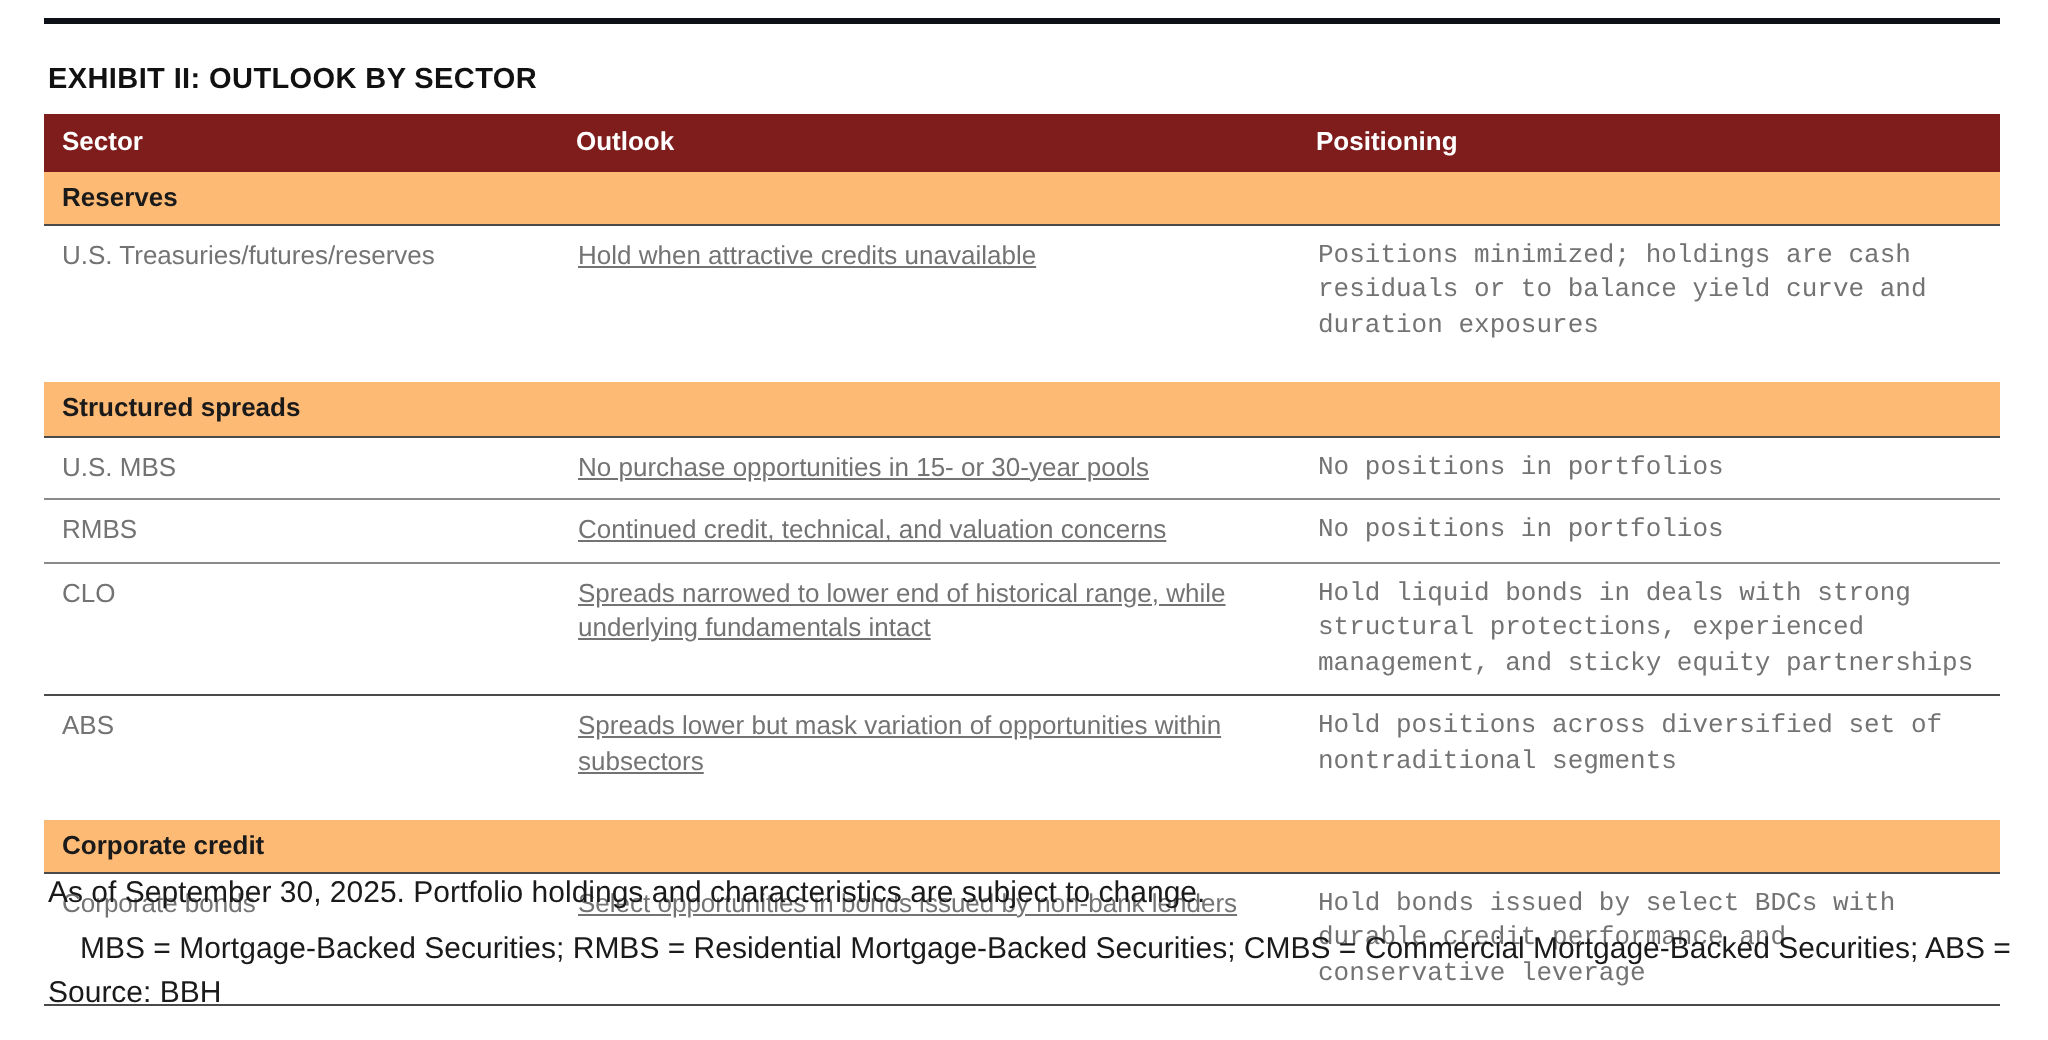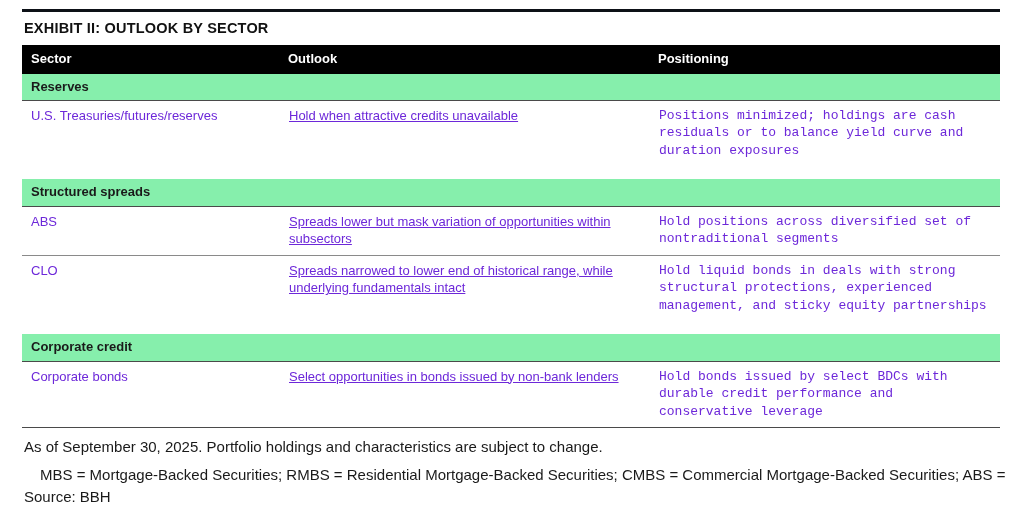--- a/index.html
+++ b/index.html
@@ -25,57 +25,58 @@
     background: #0d1117;
     width: 100%;
   }
   .exhibit-title {
     font-size: 14.5px;
     font-weight: bold;
     letter-spacing: 0.2px;
     color: #111111;
     padding: 9px 0 8px 2px;
     line-height: 1.1;
+    margin-top: 12px;
   }
   table.outlook {
     border-collapse: collapse;
     width: 978px;
     table-layout: fixed;
   }
   table.outlook col.c1 { width: 258px; }
   table.outlook col.c2 { width: 370px; }
   table.outlook col.c3 { width: 350px; }
 
   thead th {
-    background: #000000;
+    background: #7f1d1d;
     color: #ffffff;
     font-size: 13px;
     font-weight: bold;
     text-align: left;
     padding: 6px 8px 7px 8px;
     vertical-align: middle;
     line-height: 1.2;
   }
   thead th:first-child { padding-left: 9px; }
 
   tr.section-row td {
-    background: #86efac;
+    background: #fdba74;
     font-size: 13px;
     font-weight: bold;
     color: #1a1a1a;
     padding: 5px 9px 5px 9px;
     border-bottom: 1.6px solid #4a4a4a;
     line-height: 1.25;
   }
   tr.section-row.spaced td {
     border-top: 13px solid #ffffff;
   }
   tr.data-row td {
     font-size: 13px;
-    color: #6d28d9;
+    color: #737373;
     padding: 6px 9px 7px 9px;
     vertical-align: top;
     border-bottom: 1px solid #8a8a8a;
     line-height: 1.35;
     background: #ffffff;
   }
   tr.data-row.last-in-section td {
     border-bottom: 1.6px solid #4a4a4a;
   }
   tr.data-row td.col-outlook { padding-left: 9px; text-decoration: underline; }
@@ -121,28 +122,38 @@
       <tr class="data-row last-in-section">
         <td>U.S. Treasuries/futures/reserves</td>
         <td class="col-outlook">Hold when attractive credits unavailable</td>
         <td class="col-pos">Positions minimized; holdings are cash residuals or to balance yield curve and duration exposures</td>
       </tr>
 
       <tr class="section-row spaced">
         <td colspan="3">Structured spreads</td>
       </tr>
       <tr class="data-row">
-        <td>ABS</td>
-        <td class="col-outlook">Spreads lower but mask variation of opportunities within subsectors</td>
-        <td class="col-pos">Hold positions across diversified set of nontraditional segments</td>
+        <td>U.S. MBS</td>
+        <td class="col-outlook">No purchase opportunities in 15- or 30-year pools</td>
+        <td class="col-pos">No positions in portfolios</td>
+      </tr>
+      <tr class="data-row">
+        <td>RMBS</td>
+        <td class="col-outlook">Continued credit, technical, and valuation concerns</td>
+        <td class="col-pos">No positions in portfolios</td>
       </tr>
       <tr class="data-row last-in-section">
         <td>CLO</td>
         <td class="col-outlook">Spreads narrowed to lower end of historical range, while underlying fundamentals intact</td>
         <td class="col-pos">Hold liquid bonds in deals with strong structural protections, experienced management, and sticky equity partnerships</td>
+      </tr>
+      <tr class="data-row">
+        <td>ABS</td>
+        <td class="col-outlook">Spreads lower but mask variation of opportunities within subsectors</td>
+        <td class="col-pos">Hold positions across diversified set of nontraditional segments</td>
       </tr>
 
       <tr class="section-row spaced">
         <td colspan="3">Corporate credit</td>
       </tr>
       <tr class="data-row last-in-section">
         <td>Corporate bonds</td>
         <td class="col-outlook">Select opportunities in bonds issued by non-bank lenders</td>
         <td class="col-pos">Hold bonds issued by select BDCs with durable credit performance and conservative leverage</td>
       </tr>

